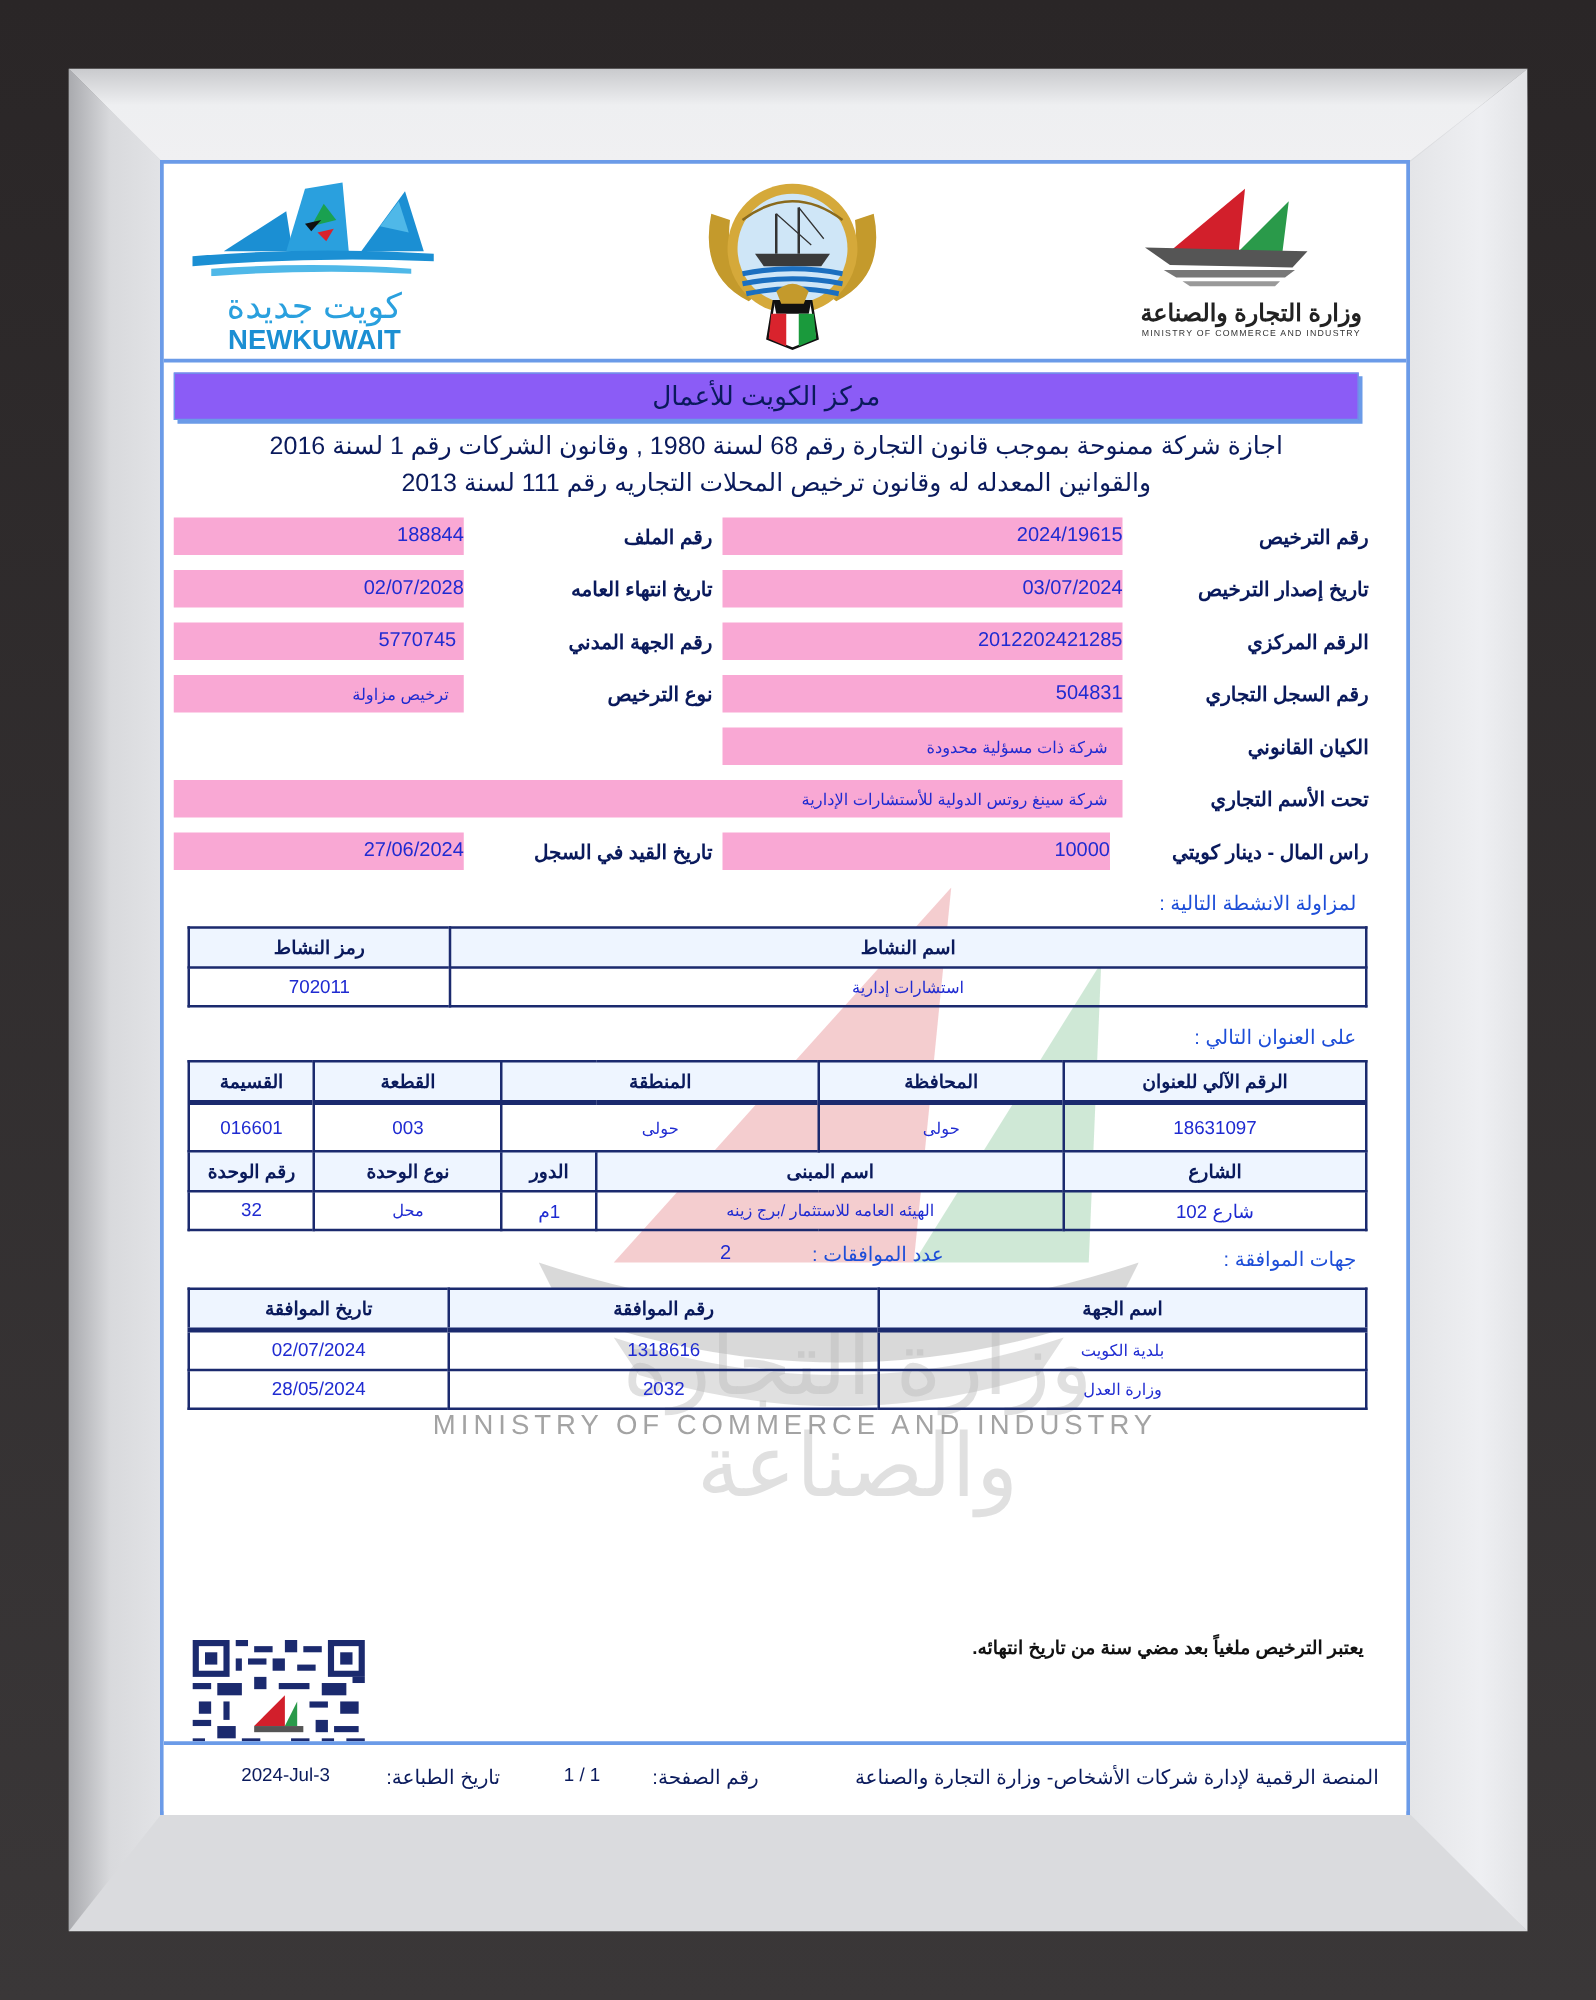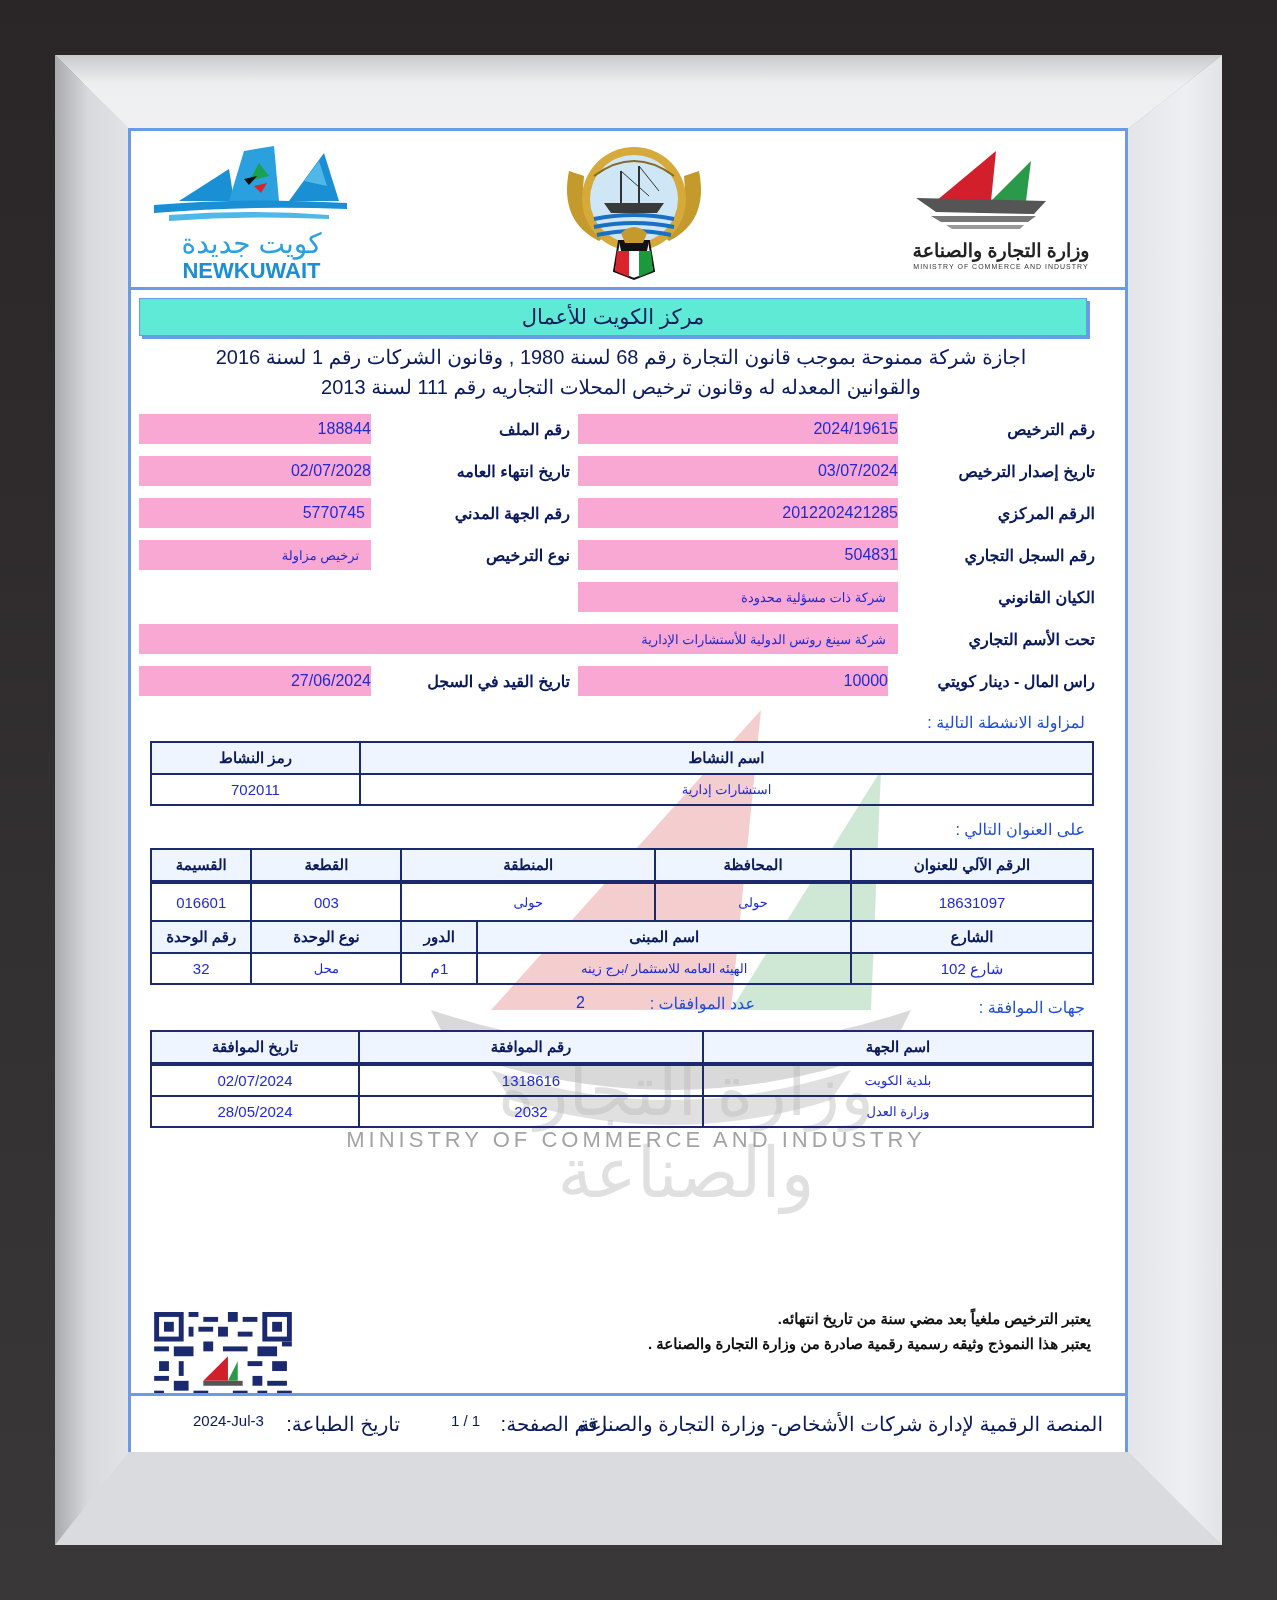--- a/index.html
+++ b/index.html
@@ -18,21 +18,21 @@
 
   .doc { position:absolute; left:128px; top:128px; width:1000px; height:1324px; background:#fff; border:3px solid #6b9be8; box-sizing:border-box; }
   .header { position:absolute; left:0; top:0; width:994px; height:156px; border-bottom:3px solid #6b9be8; }
   .body-area { position:absolute; left:0; top:159px; width:994px; height:1104px; }
   .footer { position:absolute; left:0; top:1262px; width:994px; height:56px; border-top:3px solid #6b9be8; background:#fff; }
 
   .watermark { position:absolute; left:300px; top:420px; width:480px; height:430px; opacity:0.22; pointer-events:none; }
   .wm-text { position:absolute; left:205px; top:837px; width:600px; text-align:center; color:#9a9a9a; font-size:22px; letter-spacing:4px; opacity:0.9; }
   .wm-arabic { position:absolute; left:330px; top:760px; width:450px; text-align:center; color:#bbbbbb; font-size:70px; opacity:0.45; direction:rtl; }
 
-  .title-box { position:absolute; left:8px; top:8px; width:946px; height:36px; background:#5eead4; border:1px solid #6b9be8;
+  .title-box { position:absolute; left:8px; top:8px; width:946px; height:36px; background:#8b5cf6; border:1px solid #6b9be8;
     box-shadow: 3px 3px 0 #6b9be8; display:flex; align-items:center; justify-content:center; }
   .title-box span { font-size:21px; color:#0a1a5c; direction:rtl; }
   .law { position:absolute; left:20px; top:52px; width:940px; text-align:center; font-size:20px; color:#0a1a5c; direction:rtl; line-height:30px; }
 
   .field-label { position:absolute; font-weight:bold; font-size:16px; color:#0a1a5c; direction:rtl; text-align:right; }
   .field-val { position:absolute; height:30px; background:#f9a8d4; color:#1f2bd1; font-size:16px; direction:rtl; display:flex; align-items:center; box-sizing:border-box; }
   .field-val.num { justify-content:flex-end; padding-left:10px; direction:ltr; }
   .field-val.num span { margin-right:auto; }
   .field-val.txt { justify-content:flex-start; padding-right:12px; font-size:13px; }
 
@@ -41,21 +41,21 @@
   table.grid { position:absolute; border-collapse:collapse; direction:rtl; }
   table.grid td, table.grid th { border:2px solid #1b2a6e; text-align:center; font-size:15px; }
   table.grid th { background:#eef5ff; color:#0a1a5c; font-weight:bold; height:28px; }
   table.grid td { color:#1f2bd1; height:27px; background:transparent; }
   table.grid tr.thick-top td { border-top:4px solid #1b2a6e; }
   table.grid td.small { font-size:13px; }
 
   .notes { position:absolute; right:34px; top:1016px; text-align:right; direction:rtl; font-weight:bold; font-size:15px; color:#111; line-height:25px; }
   .qr { position:absolute; left:22px; top:1022px; width:140px; height:118px; }
 
-  .footer .f-item { position:absolute; top:16px; font-size:20px; color:#0a1a5c; direction:rtl; white-space:nowrap; }
+  .footer .f-item { position:absolute; top:16px; font-size:16px; color:#0a1a5c; direction:rtl; white-space:nowrap; }
 </style>
 </head>
 <body>
 
 <div class="frame-outer"></div>
 <div class="frame-mat"></div>
 <div class="mat-top"></div>
 <div class="mat-left"></div>
 <div class="mat-right"></div>
 <div class="mat-bottom"></div>
@@ -256,21 +256,20 @@
       <tr>
         <td class="small">وزارة العدل</td>
         <td>2032</td>
         <td>28/05/2024</td>
       </tr>
     </tbody>
       </table>
 
     <div class="notes">
       <div>يعتبر الترخيص ملغياً بعد مضي سنة من تاريخ انتهائه.</div>
-      <div>يعتبر هذا النموذج وثيقه رسمية رقمية صادرة من وزارة التجارة والصناعة .</div>
     </div>
 
     <svg class="qr" viewBox="0 0 28 24">
       <rect x="0" y="0" width="28" height="24" fill="#fff"></rect>
       <rect x="0.5" y="0.5" width="5" height="5" fill="none" stroke="#1b2a6e" stroke-width="1"></rect>
       <rect x="2" y="2" width="2" height="2" fill="#1b2a6e"></rect>
       <rect x="22.5" y="0.5" width="5" height="5" fill="none" stroke="#1b2a6e" stroke-width="1"></rect>
       <rect x="24" y="2" width="2" height="2" fill="#1b2a6e"></rect>
       <rect x="0.5" y="18.5" width="5" height="5" fill="none" stroke="#1b2a6e" stroke-width="1"></rect>
       <rect x="2" y="20" width="2" height="2" fill="#1b2a6e"></rect>

